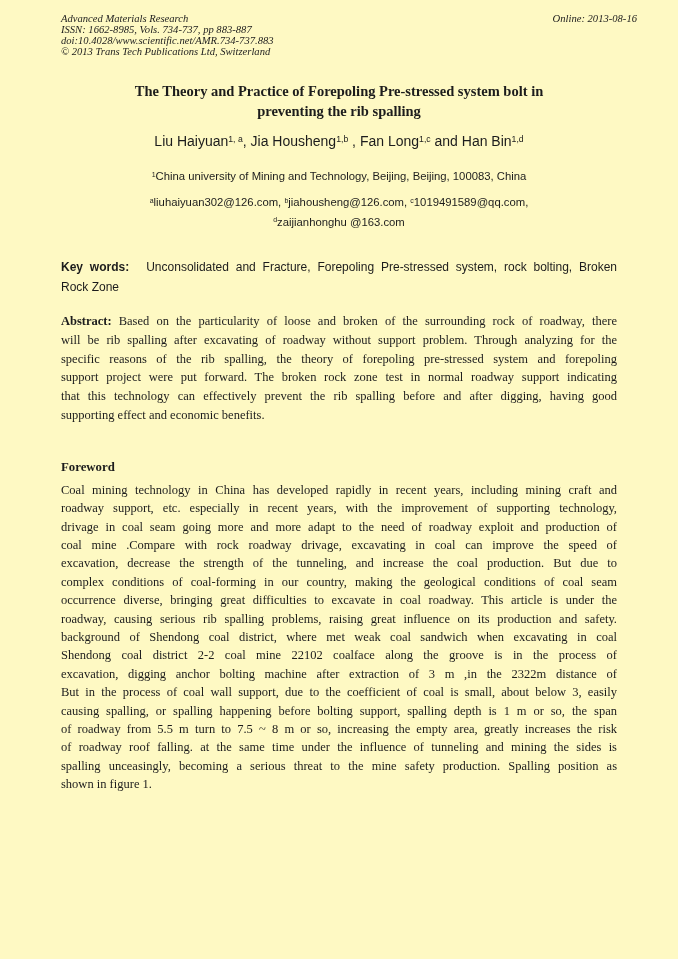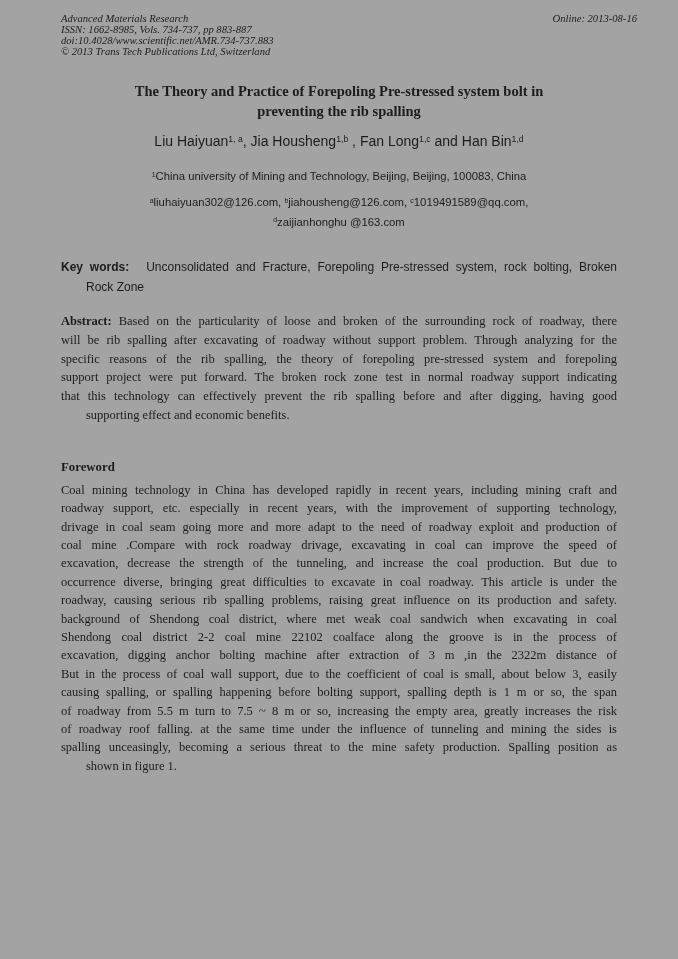--- a/index.html
+++ b/index.html
@@ -1,20 +1,20 @@
 <!DOCTYPE html>
 <html><head>
 <meta charset="utf-8">
 <style>
   html, body { margin: 0; padding: 0; background: #ffffff; }
   .page {
     position: relative;
     width: 678px;
     height: 959px;
-    background: #a3a3a3;
+    background: #fef9c3;
     box-sizing: border-box;
     padding: 13px 0 0 61px;
     overflow: hidden;
     color: #1c1c1c;
     font-family: "Liberation Serif", serif;
   }
   
   .jheader {
     width: 576px;
     display: flex;
@@ -66,21 +66,21 @@
     top: -0.5em;
     line-height: 0;
   }
   
   .jline {
     white-space: nowrap;
     text-align: justify;
     text-align-last: justify;
     overflow: visible;
   }
-  .jline.endline { text-align-last: left; margin-left: 25px; }
+  .jline.endline { text-align-last: left; }
   
   .keywords {
     margin-top: 26px;
     width: 556px;
     font-family: "Liberation Sans", sans-serif;
     font-size: 12px;
     line-height: 19.5px;
   }
   .kw-label { margin-right: 17px; }
   
@@ -149,20 +149,21 @@
   </div>
 
   <div class="section-heading">Foreword</div>
 
   <div class="body-text">
     <div class="jline">Coal mining technology in China has developed rapidly in recent years, including mining craft and</div>
     <div class="jline">roadway support, etc. especially in recent years, with the improvement of supporting technology,</div>
     <div class="jline">drivage in coal seam going more and more adapt to the need of roadway exploit and production of</div>
     <div class="jline">coal mine .Compare with rock roadway drivage, excavating in coal can improve the speed of</div>
     <div class="jline">excavation, decrease the strength of the tunneling, and increase the coal production. But due to</div>
+    <div class="jline">complex conditions of coal-forming in our country, making the geological conditions of coal seam</div>
     <div class="jline">occurrence diverse, bringing great difficulties to excavate in coal roadway. This article is under the</div>
     <div class="jline">roadway, causing serious rib spalling problems, raising great influence on its production and safety.</div>
     <div class="jline">background of Shendong coal district, where met weak coal sandwich when excavating in coal</div>
     <div class="jline">Shendong coal district 2-2 coal mine 22102 coalface along the groove is in the process of</div>
     <div class="jline">excavation, digging anchor bolting machine after extraction of 3 m ,in the 2322m distance of</div>
     <div class="jline">But in the process of coal wall support, due to the coefficient of coal is small, about below 3, easily</div>
     <div class="jline">causing spalling, or spalling happening before bolting support, spalling depth is 1 m or so, the span</div>
     <div class="jline">of roadway from 5.5 m turn to 7.5 ~ 8 m or so, increasing the empty area, greatly increases the risk</div>
     <div class="jline">of roadway roof falling. at the same time under the influence of tunneling and mining the sides is</div>
     <div class="jline">spalling unceasingly, becoming a serious threat to the mine safety production. Spalling position as</div>

